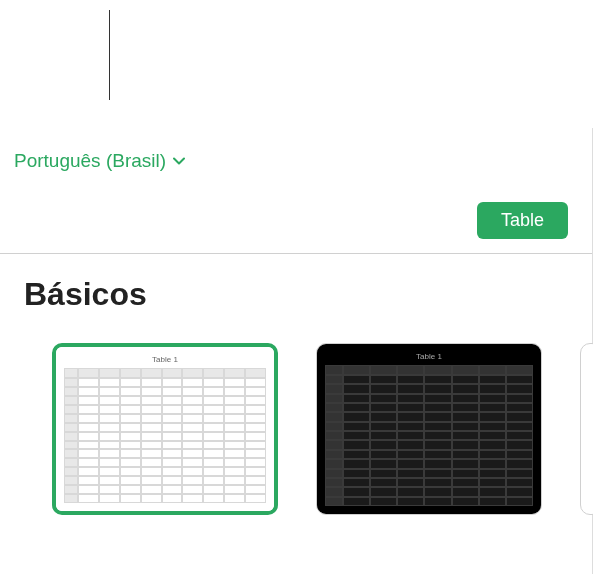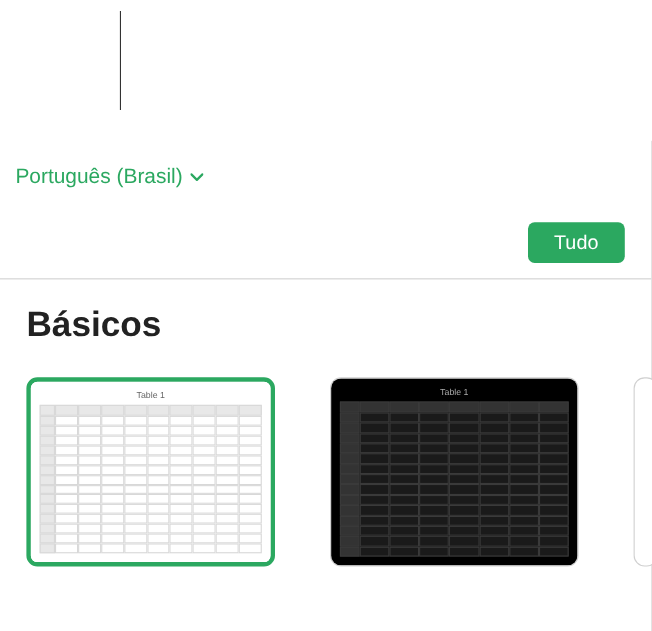--- a/index.html
+++ b/index.html
@@ -69,22 +69,23 @@
       padding: 22px 24px;
     }
     .category-title {
       font-size: 32px;
       font-weight: 700;
       color: #222;
       margin-bottom: 30px;
     }
     .templates-row {
       display: flex;
-      gap: 50px;
+      gap: 38px;
       align-items: flex-start;
+      margin-left: 28px;
     }
     .template-card {
       width: 226px;
       height: 172px;
       border-radius: 10px;
       overflow: hidden;
       cursor: pointer;
       position: relative;
       flex-shrink: 0;
     }
@@ -143,21 +144,21 @@
   <div class="header">
     <div class="language-selector">
       <span>Português (Brasil)</span>
       <span class="chevron-down">
         <svg width="12" height="8" viewBox="0 0 12 8" fill="none">
             <path d="M1 1.5L6 6.5L11 1.5" stroke-width="2" stroke-linecap="round" stroke-linejoin="round"></path>
           </svg>
       </span>
     </div>
     <button class="tudo-button">
-      <span>Tudo</span>
+      <span>Table</span>
     </button>
   </div>
 
   <div class="content">
     <h2 class="category-title">Básicos</h2>
 
     <div class="templates-row">
 
       <div class="template-card selected">
         <div class="template-inner light">

